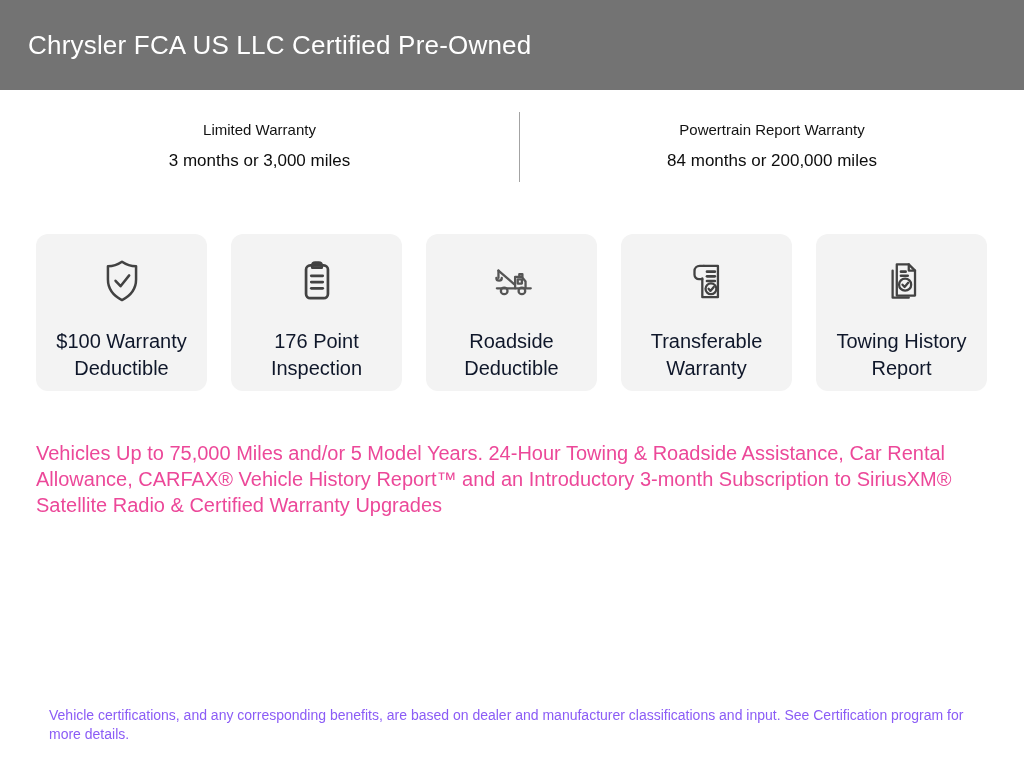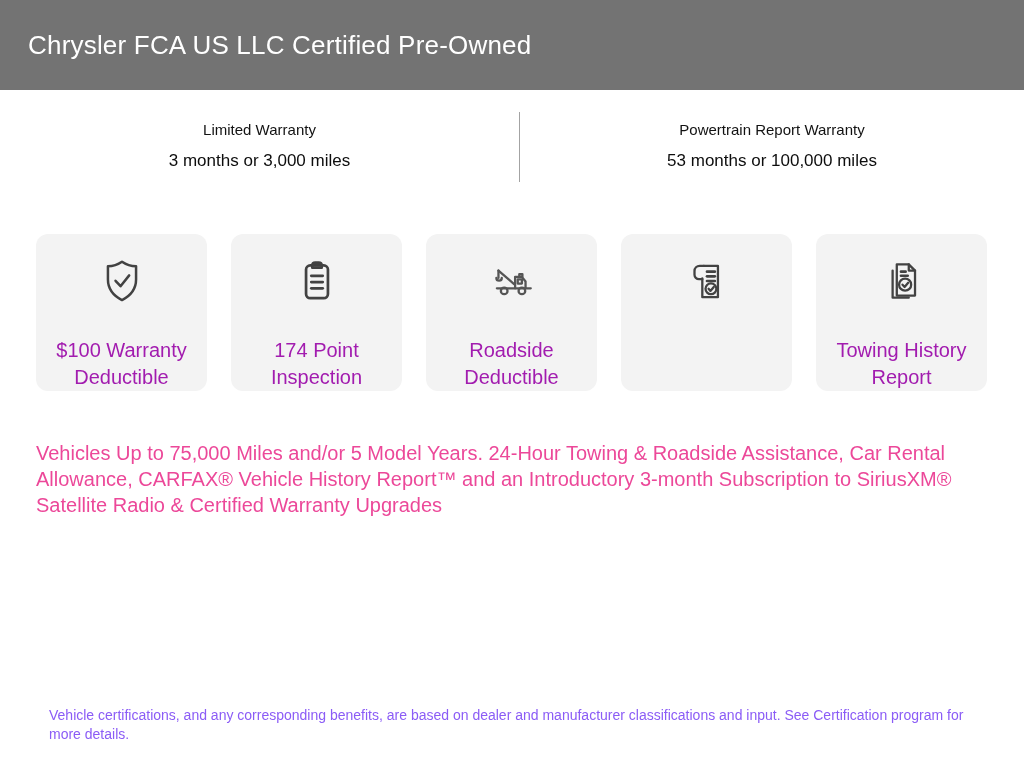--- a/index.html
+++ b/index.html
@@ -80,24 +80,24 @@
     padding-top: 22px;
   }
   .card .icon-wrap {
     height: 50px;
     display: flex;
     align-items: center;
     justify-content: center;
   }
   .card .icon-wrap svg { width: 50px; height: 50px; }
   .card-label {
-    margin-top: 31px;
+    margin-top: 22px;
     font-size: 20px;
     line-height: 27px;
-    color: #a21caf;
+    color: #0f172a;
     padding: 0 6px;
   }
 
   
   .description {
     position: absolute;
     top: 440px;
     left: 36px;
     width: 952px;
     font-size: 20px;
@@ -124,21 +124,21 @@
 </div>
 
 <div class="warranty-row">
   <div class="warranty-col left">
     <div class="warranty-label">Limited Warranty</div>
     <div class="warranty-value">3 months or 3,000 miles</div>
   </div>
   <div class="warranty-divider"></div>
   <div class="warranty-col right">
     <div class="warranty-label">Powertrain Report Warranty</div>
-    <div class="warranty-value">53 months or 100,000 miles</div>
+    <div class="warranty-value">84 months or 200,000 miles</div>
   </div>
 </div>
 
 <div class="cards-row">
 
   <div class="card">
     <div class="icon-wrap">
       <svg viewBox="0 0 48 48" fill="none" stroke="#424242" stroke-width="2.4" stroke-linecap="round" stroke-linejoin="round">
         <path d="M24 5.5c4.2 2.9 9 4.3 13.5 4.3v12.7c0 9.6-5.8 15.8-13.5 19.8-7.7-4-13.5-10.2-13.5-19.8V9.8C15 9.8 19.8 8.4 24 5.5z"></path>
         <path d="M17.8 23.8l4.8 5.2 8.3-10.4"></path>
@@ -150,21 +150,21 @@
   <div class="card">
     <div class="icon-wrap">
       <svg viewBox="0 0 48 48" fill="none" stroke="#424242" stroke-width="2.6" stroke-linecap="round" stroke-linejoin="round">
         <rect x="13.5" y="9" width="21" height="31.5" rx="4"></rect>
         <path d="M19.5 9a2.8 2.8 0 0 1 2.8-2.7h3.4A2.8 2.8 0 0 1 28.5 9v2.2h-9z"></path>
         <line x1="18.5" y1="19" x2="29.5" y2="19"></line>
         <line x1="18.5" y1="25" x2="29.5" y2="25"></line>
         <line x1="18.5" y1="31" x2="29.5" y2="31"></line>
       </svg>
     </div>
-    <div class="card-label">174 Point Inspection</div>
+    <div class="card-label">176 Point Inspection</div>
   </div>
 
   <div class="card">
     <div class="icon-wrap">
       <svg viewBox="0 0 48 48" fill="none" stroke="#555555" stroke-width="2.2" stroke-linecap="round" stroke-linejoin="round">
         <path d="M11 14l15 13"></path>
         <path d="M11 14v7"></path>
         <path d="M9 21a2.6 2.6 0 0 0 5.2 0"></path>
         <path d="M27 31v-11h6.5l3.5 4.5V31"></path>
         <rect x="29.5" y="22.5" width="4" height="4"></rect>
@@ -182,20 +182,21 @@
       <svg viewBox="0 0 48 48" fill="none" stroke="#424242" stroke-width="2.2" stroke-linecap="round" stroke-linejoin="round">
         <path d="M21 9.5h13.5v30h-15v-18"></path>
         <path d="M21 9.5h-4a5 5 0 0 0-5 5v3.5a4.3 4.3 0 0 0 4.3 4.3h3.2"></path>
         <line x1="24" y1="15" x2="31.5" y2="15" stroke-width="2.6"></line>
         <line x1="24" y1="19.5" x2="31.5" y2="19.5" stroke-width="2.6"></line>
         <line x1="24" y1="24" x2="31.5" y2="24" stroke-width="2.6"></line>
         <circle cx="27.8" cy="31.5" r="5.2"></circle>
         <path d="M25.5 31.5l1.8 2 3.2-3.8"></path>
       </svg>
     </div>
+    <div class="card-label">Transferable Warranty</div>
   </div>
 
   <div class="card">
     <div class="icon-wrap">
       <svg viewBox="0 0 48 48" fill="none" stroke="#424242" stroke-width="2.2" stroke-linecap="round" stroke-linejoin="round">
         <path d="M15 14v26h15.5"></path>
         <path d="M19 8h11.5l6 6v24H19z"></path>
         <path d="M30.5 8v6h6"></path>
         <line x1="23" y1="15" x2="27.5" y2="15" stroke-width="2.5"></line>
         <line x1="23" y1="19" x2="29.5" y2="19" stroke-width="2.5"></line>

